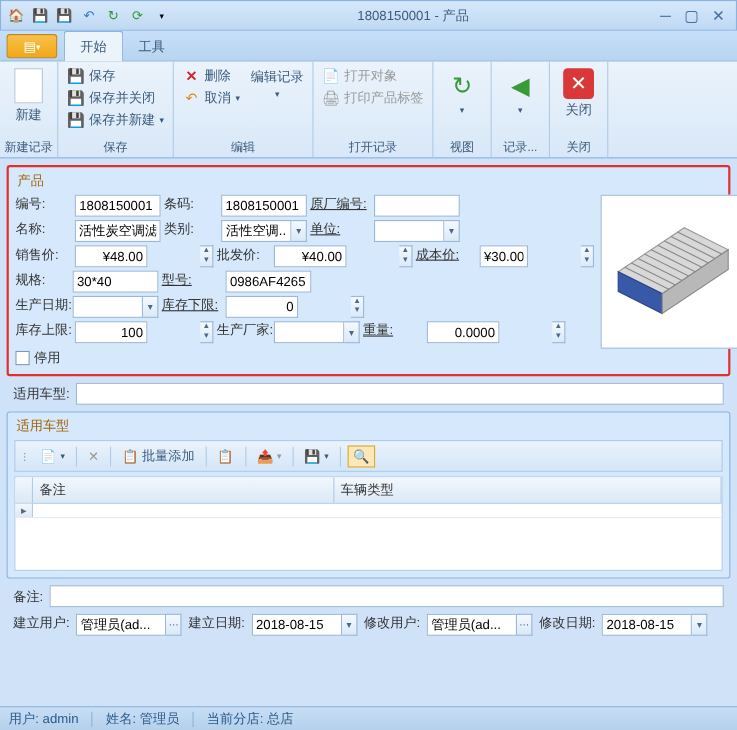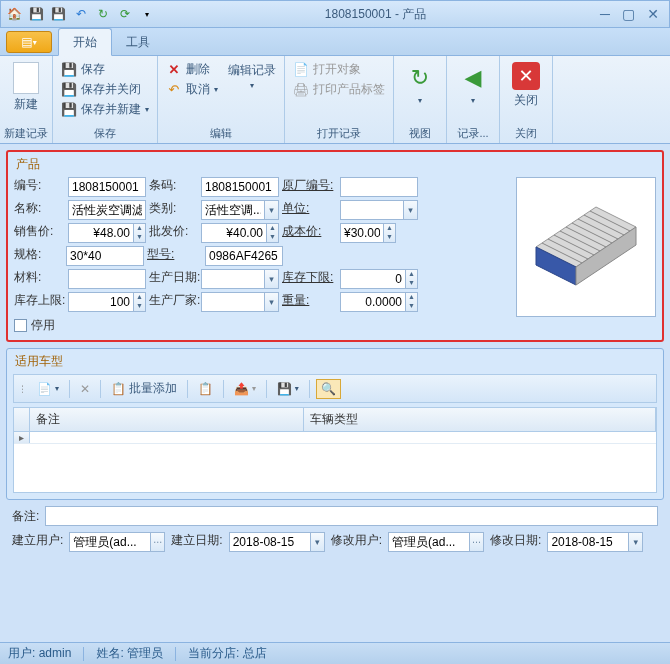--- a/index.html
+++ b/index.html
@@ -39,21 +39,21 @@
 .form-grid { display: flex; }
 .cols { display: flex; flex-direction: column; gap: 3px; flex: 1; }
 .row { display: flex; gap: 3px; }
 .pair { display: flex; align-items: flex-start; gap: 2px; }
 .lbl { color: #333; text-align: left; white-space: nowrap; }
 .lbl.c1 { width: 52px; }
 .lbl.c2 { width: 50px; }
 .lbl.c3 { width: 56px; text-decoration: underline; }
 .inp { border: 1px solid #9cb8d8; background: #fff; height: 20px; padding: 0 3px; font-size: 12px; }
 .inp.w { width: 78px; }
-.spin { display: flex; }
+.spin { display: flex; gap: 48px; }
 .spin .btns { width: 12px; border: 1px solid #9cb8d8; border-left: none; background: linear-gradient(#f5f9fd,#dae9f8); display: flex; flex-direction: column; }
 .spin .btns span { flex: 1; font-size: 7px; text-align: center; line-height: 8px; color: #4a6a8a; }
 .spin input { text-align: right; }
 .drop { display: flex; }
 .drop .dd { width: 14px; border: 1px solid #9cb8d8; border-left: none; background: linear-gradient(#f5f9fd,#dae9f8); display: flex; align-items: center; justify-content: center; font-size: 9px; color: #4a6a8a; }
 .checkbox { display: flex; align-items: center; gap: 4px; color: #333; padding-top: 2px; }
 .checkbox .box { width: 13px; height: 13px; border: 1px solid #7a98b8; background: #fff; }
 .img-box { width: 140px; height: 140px; border: 1px solid #9cb8d8; background: #fff; margin-left: 6px; display: flex; align-items: center; justify-content: center; }
 
 
@@ -286,24 +286,20 @@
           <div class="pair">
               <span class="lbl c2">规格:</span>
               <input class="inp w" value="30*40" style="">
             </div>
           <div class="pair">
               <span class="lbl c3">型号:</span>
               <input class="inp w" value="0986AF4265" style="">
             </div>
         </div>
         <div class="row">
-          <div class="pair">
-              <span class="lbl c1">材料:</span>
-              <input class="inp w" value="" style="">
-            </div>
           <div class="pair">
               <span class="lbl c2">生产日期:</span>
             <div class="drop">
                 <input class="inp" style="width: 64px;" value="">
                 <div class="dd">▾</div>
               </div>
           </div>
           <div class="pair">
               <span class="lbl c3">库存下限:</span>
             <div class="spin">
@@ -365,20 +361,24 @@
               <line x1="42" y1="12" x2="82" y2="32"></line>
                 <line x1="48" y1="8" x2="88" y2="28"></line>
               <line x1="54" y1="4" x2="94" y2="24"></line>
             </g>
           </g>
         </svg>
       </div>
     </div>
   </div>
 
+  <div class="inline-row">
+    <span class="lbl">适用车型:</span>
+    <input class="inp" style="">
+  </div>
 
   <div class="panel">
     <div class="panel-title">适用车型</div>
     <div class="toolbar">
       <span style="font-size:9px;color:#888">⋮</span>
       <div class="tb-btn">
           <span>📄</span>
           <span class="chev">▾</span>
         </div>
       <div class="sep"></div>

